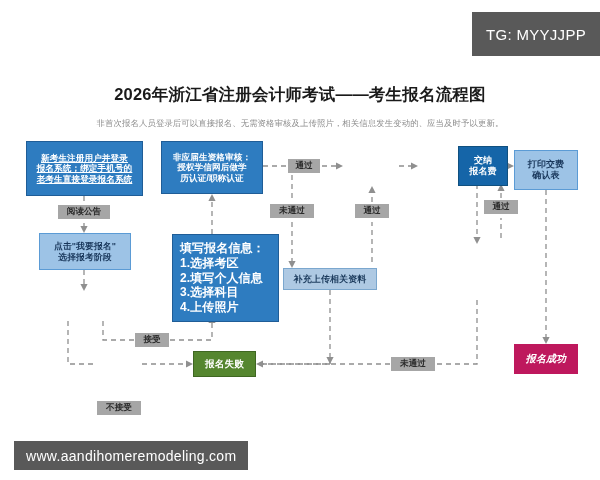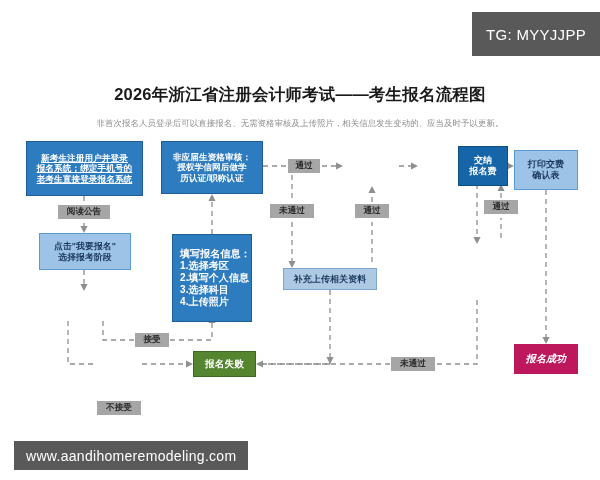--- a/index.html
+++ b/index.html
@@ -132,21 +132,21 @@
 老考生直接登录报名系统</div>
 
   <div class="node n-blue-l" style="left:39px;top:233px;width:92px;height:37px;font-size:8.8px;">点击"我要报名"
 选择报考阶段</div>
 
 
   <div class="node n-blue" style="left:161px;top:141px;width:102px;height:53px;font-size:8.6px;">非应届生资格审核：
 授权学信网后做学
 历认证/职称认证</div>
 
-  <div class="node n-blue left-text" style="left:172px;top:234px;width:80px;height:88px;font-size:10px;">填写报名信息：
+  <div class="node n-blue left-text" style="left:172px;top:234px;width:107px;height:88px;font-size:12px;">填写报名信息：
 1.选择考区
 2.填写个人信息
 3.选择科目
 4.上传照片</div>
 
   <div class="node n-blue-p" style="left:283px;top:268px;width:94px;height:22px;font-size:9px;">补充上传相关资料</div>
 
 
   <div class="node n-blue-d" style="left:418px;top:146px;width:50px;height:40px;font-size:9px;margin-left:40px;">交纳
 报名费</div>

